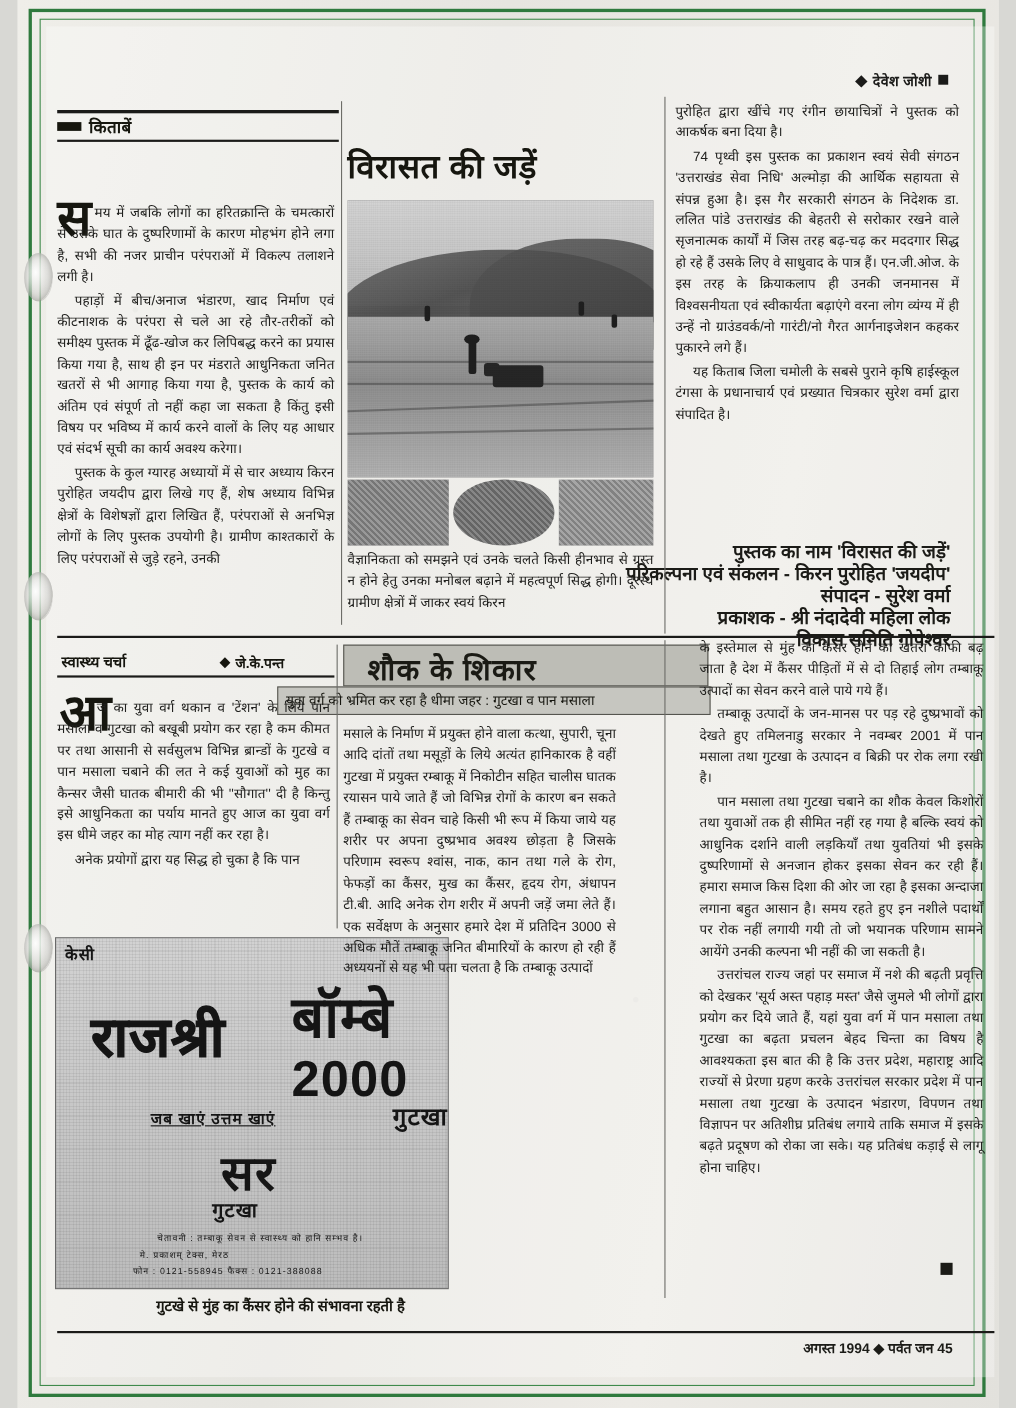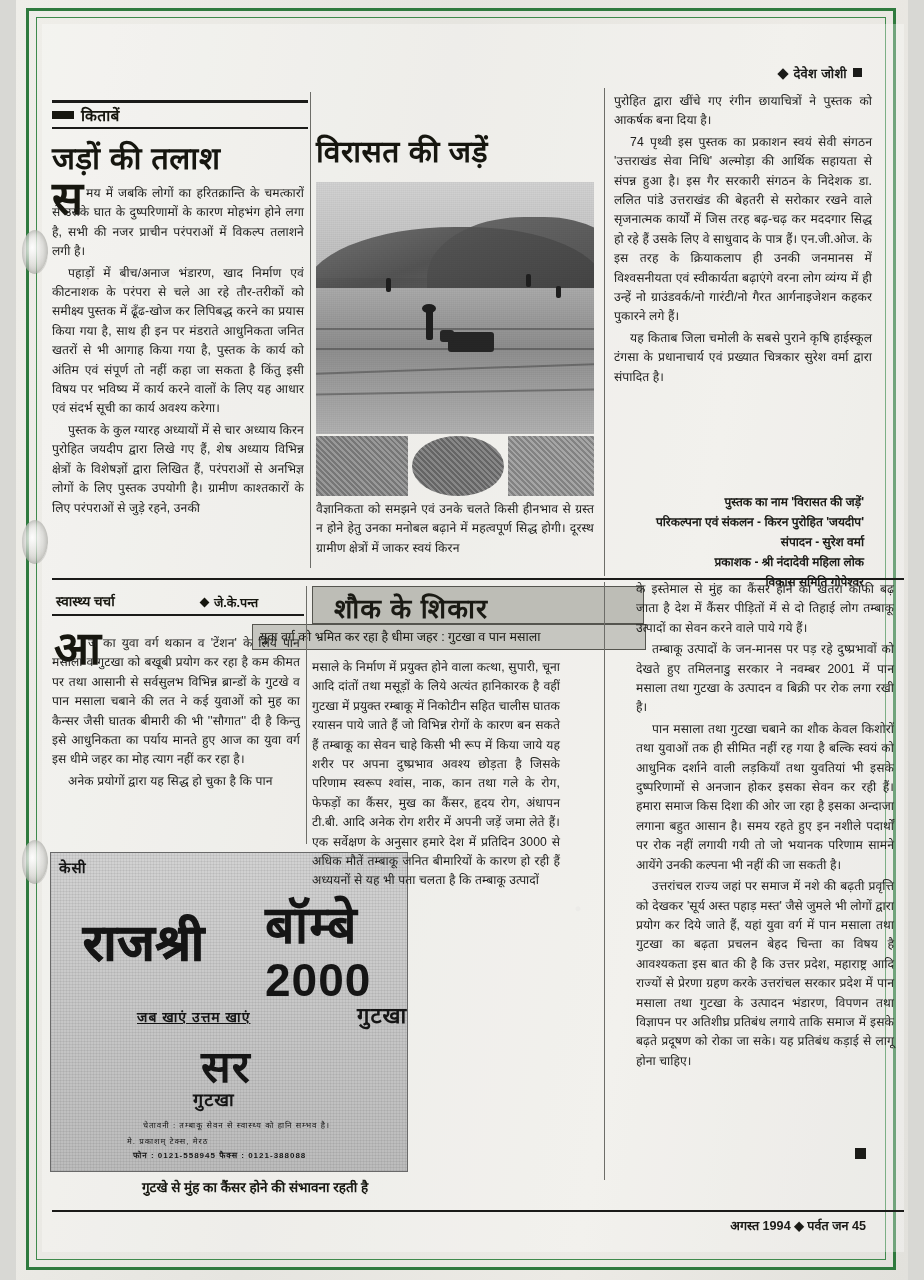--- a/index.html
+++ b/index.html
@@ -173,21 +173,21 @@
   .banner-sub {
     position:absolute;
     font-size: 12.5px;
     font-weight: normal;
     color: #16160f;
   }
 
   
   .credits {
     position:absolute;
-    font-size: 12px;
+    font-size: 17px;
     line-height: 20px;
     font-weight: bold;
     color: #1b1b17;
     text-align: right;
   }
   .credits div { white-space: nowrap; }
 
   
   .ad {
     position:absolute;
@@ -263,21 +263,20 @@
   <div class="byline">
     <span class="dia"></span><span>देवेश जोशी</span><span class="sq"></span>
   </div>
 
   <div class="hrule" style="left:36px; top:100px; width:256px; height:3px;"></div>
   <div class="sec-tag" style="left:36px; top:104px;">
     <span class="bar"></span><span>किताबें</span>
   </div>
   <div class="hrule" style="left:36px; top:127px; width:256px; height:2px;"></div>
 
-  <div class="headline" style="left:36px; top:136px;">जड़ों की तलाश</div>
 
   <div class="headline2" style="left:300px; top:130px;">विरासत की जड़ें</div>
 
   <div class="photo" style="left:300px; top:182px; width:278px; height:252px;">
     <div class="ph-sky"></div>
     <div class="ph-hill"></div>
     <div class="ph-hill2"></div>
     <div class="ph-field"></div>
     <div class="ph-furrow" style="top:58%;"></div>
     <div class="ph-furrow" style="top:66%;"></div>
@@ -355,21 +354,21 @@
     <div class="ad-word" style="left:8px; top:4px; font-size:15px;">केसी</div>
     <div class="ad-word" style="left:32px; top:54px; font-size:50px; -webkit-text-stroke:1px #15150f;">राजश्री</div>
     <div class="ad-word" style="left:214px; top:34px; font-size:52px;">बॉम्बे</div>
     <div class="ad-word" style="left:214px; top:100px; font-size:46px;">2000</div>
     <div class="ad-word" style="left:86px; top:154px; font-size:14px;text-decoration:underline;">जब खाएं उत्तम खाएं</div>
     <div class="ad-word" style="left:306px; top:146px; font-size:22px;">गुटखा</div>
     <div class="ad-word" style="left:150px; top:182px; font-size:44px;">सर</div>
     <div class="ad-word" style="left:142px; top:234px; font-size:18px;">गुटखा</div>
     <div class="ad-word" style="left:92px; top:266px; font-size:8px; font-weight:normal;">चेतावनी : तम्बाकू सेवन से स्वास्थ्य को हानि सम्भव है।</div>
     <div class="ad-word" style="left:76px; top:282px; font-size:8px; font-weight:normal;">मे. प्रकाशम् टेक्स, मेरठ</div>
-    <div class="ad-word" style="left:70px; top:296px; font-size:8px; font-weight:bold;margin-left:12px;">फोन : 0121-558945 फैक्स : 0121-388088</div>
+    <div class="ad-word" style="left:70px; top:296px; font-size:8px; font-weight:normal;">फोन : 0121-558945 फैक्स : 0121-388088</div>
   </div>
 
   <div class="caption" style="left:126px; top:1178px;">गुटखे से मुंह का कैंसर होने की संभावना रहती है</div>
 
   <div class="col-text" style="position:absolute; left:296px; top:658px; width:248px;">
     <p class="noind">मसाले के निर्माण में प्रयुक्त होने वाला कत्था, सुपारी, चूना आदि दांतों तथा मसूड़ों के लिये अत्यंत हानिकारक है वहीं गुटखा में प्रयुक्त रम्बाकू में निकोटीन सहित चालीस घातक रयासन पाये जाते हैं जो विभिन्न रोगों के कारण बन सकते हैं तम्बाकू का सेवन चाहे किसी भी रूप में किया जाये यह शरीर पर अपना दुष्प्रभाव अवश्य छोड़ता है जिसके परिणाम स्वरूप श्वांस, नाक, कान तथा गले के रोग, फेफड़ों का कैंसर, मुख का कैंसर, हृदय रोग, अंधापन टी.बी. आदि अनेक रोग शरीर में अपनी जड़ें जमा लेते हैं। एक सर्वेक्षण के अनुसार हमारे देश में प्रतिदिन 3000 से अधिक मौतें तम्बाकू जनित बीमारियों के कारण हो रही हैं अध्ययनों से यह भी पता चलता है कि तम्बाकू उत्पादों</p>
   </div>
 
   <div class="col-text" style="position:absolute; left:620px; top:580px; width:258px;">
     <p class="noind">के इस्तेमाल से मुंह का कैंसर होने का खतरा काफी बढ़ जाता है देश में कैंसर पीड़ितों में से दो तिहाई लोग तम्बाकू उत्पादों का सेवन करने वाले पाये गये हैं।</p>

